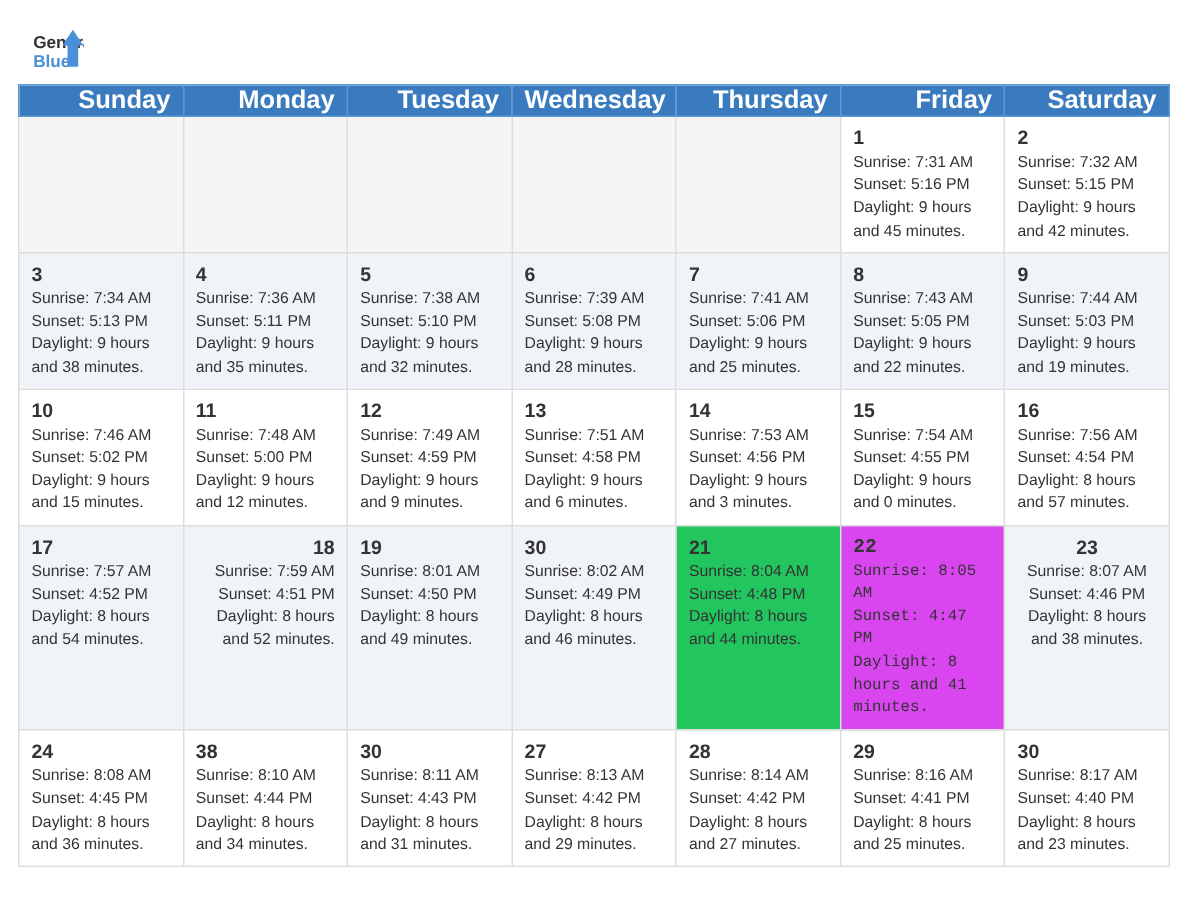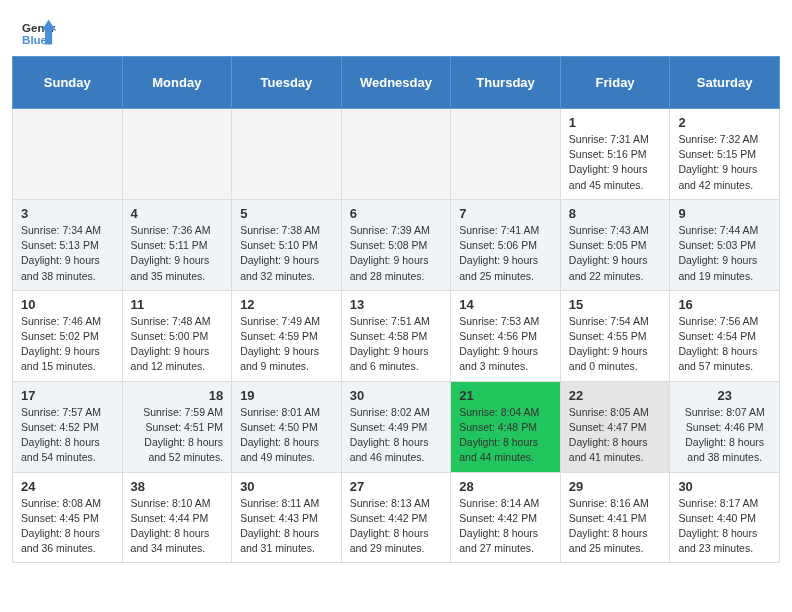--- a/index.html
+++ b/index.html
@@ -41,24 +41,24 @@
       border-collapse: collapse;
       padding: 0 12px;
       table-layout: fixed;
     }
     .calendar-wrap {
       padding: 0 12px 12px 12px;
     }
     .calendar th {
       background-color: #3a7abf;
       color: #fff;
-      font-size: 13px;
+      font-size: 17px;
       font-weight: bold;
-      padding: 18px 8px;
-      text-align: center;
+      padding: 0 8px;
+      text-align: right;
       border: 1px solid #5a9ad0;
     }
     .calendar td {
       vertical-align: top;
       padding: 6px 8px;
       border: 1px solid #ddd;
       font-size: 11px;
       color: #333;
       background: #fff;
       height: 80px;
@@ -201,21 +201,21 @@
           <span class="day-info">Sunrise: 8:01 AM<br>Sunset: 4:50 PM<br>Daylight: 8 hours and 49 minutes.</span>
         </td>
           <td style="background: rgb(240, 244, 248);">
           <span class="day-number">30</span>
           <span class="day-info">Sunrise: 8:02 AM<br>Sunset: 4:49 PM<br>Daylight: 8 hours and 46 minutes.</span>
         </td>
           <td style="background: #22c55e;">
           <span class="day-number">21</span>
           <span class="day-info">Sunrise: 8:04 AM<br>Sunset: 4:48 PM<br>Daylight: 8 hours and 44 minutes.</span>
         </td>
-          <td style="background: #e5e5e5;">
+          <td style="background: #d946ef; font-family: Liberation Mono, monospace;">
           <span class="day-number">22</span>
           <span class="day-info">Sunrise: 8:05 AM<br>Sunset: 4:47 PM<br>Daylight: 8 hours and 41 minutes.</span>
         </td>
           <td style="background: rgb(240, 244, 248); text-align: center;">
           <span class="day-number">23</span>
           <span class="day-info">Sunrise: 8:07 AM<br>Sunset: 4:46 PM<br>Daylight: 8 hours and 38 minutes.</span>
         </td>
         </tr>
         <tr>
           <td>

